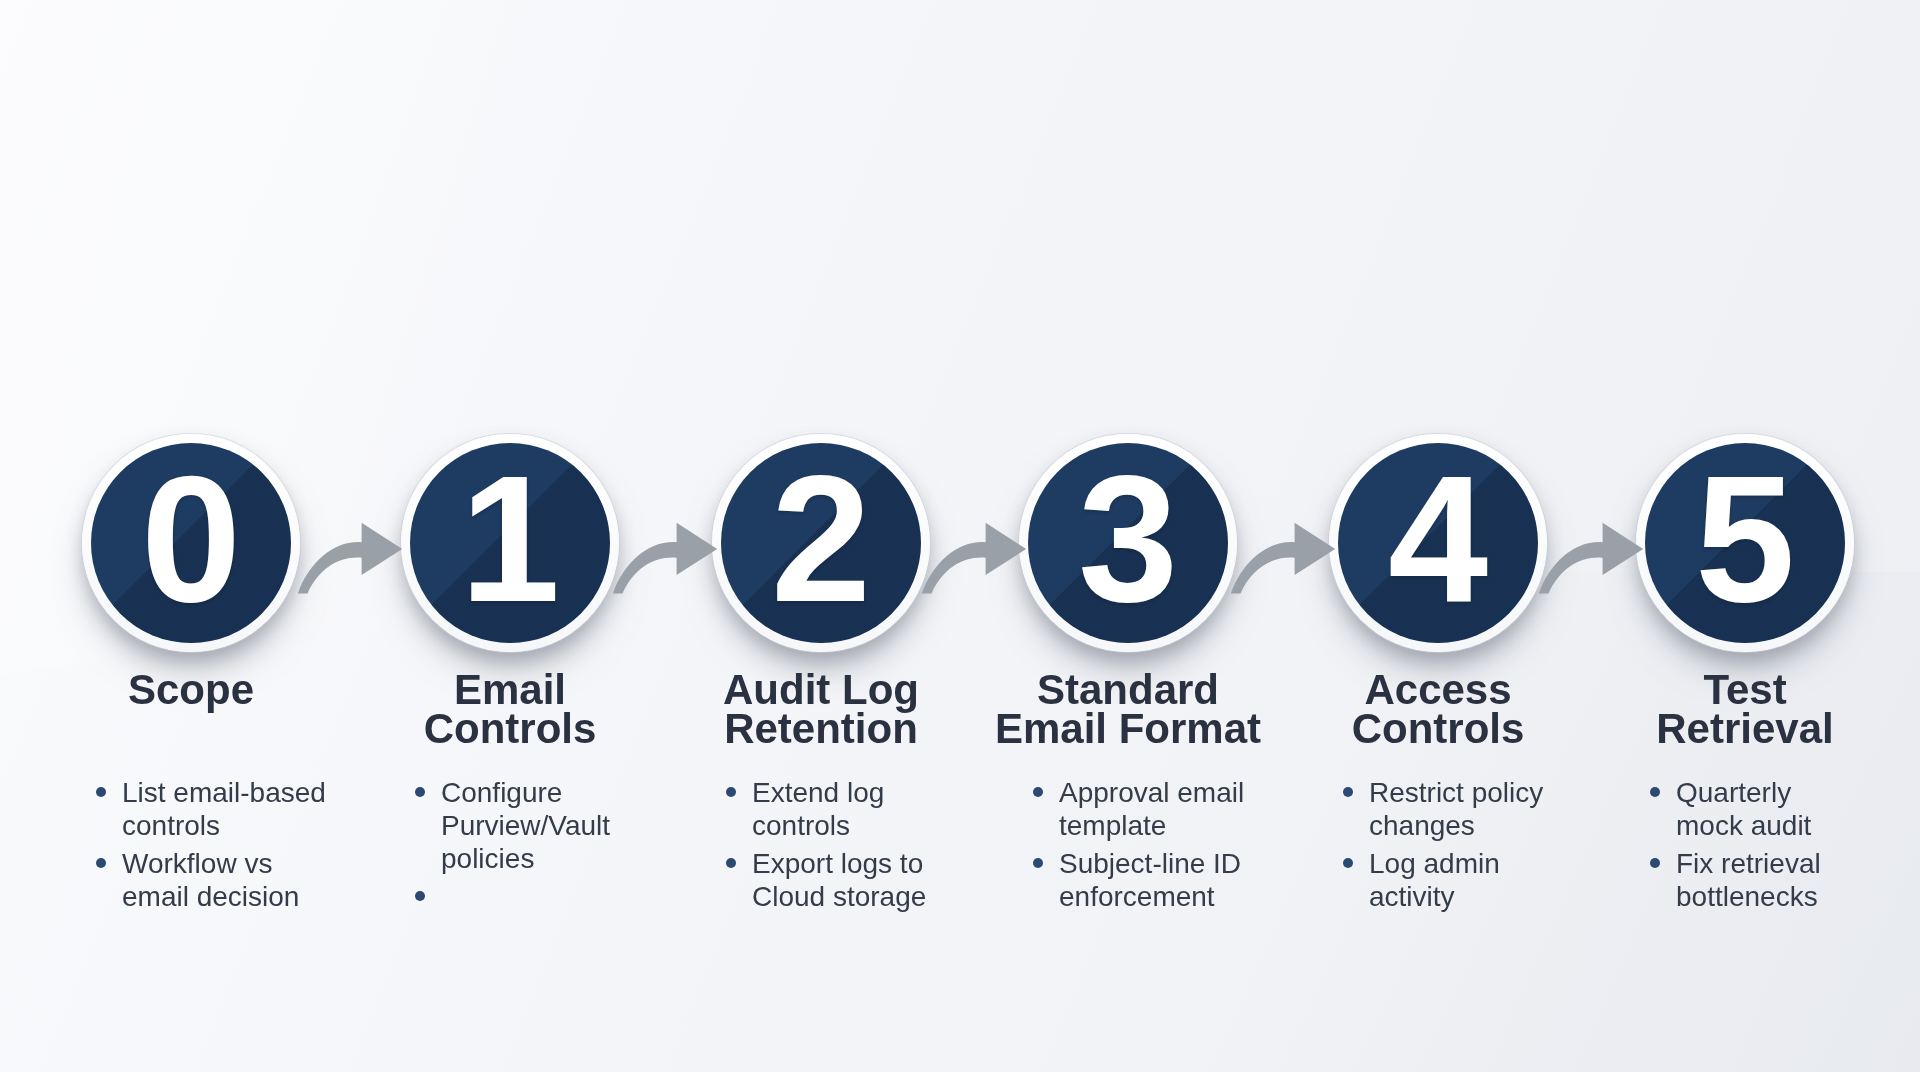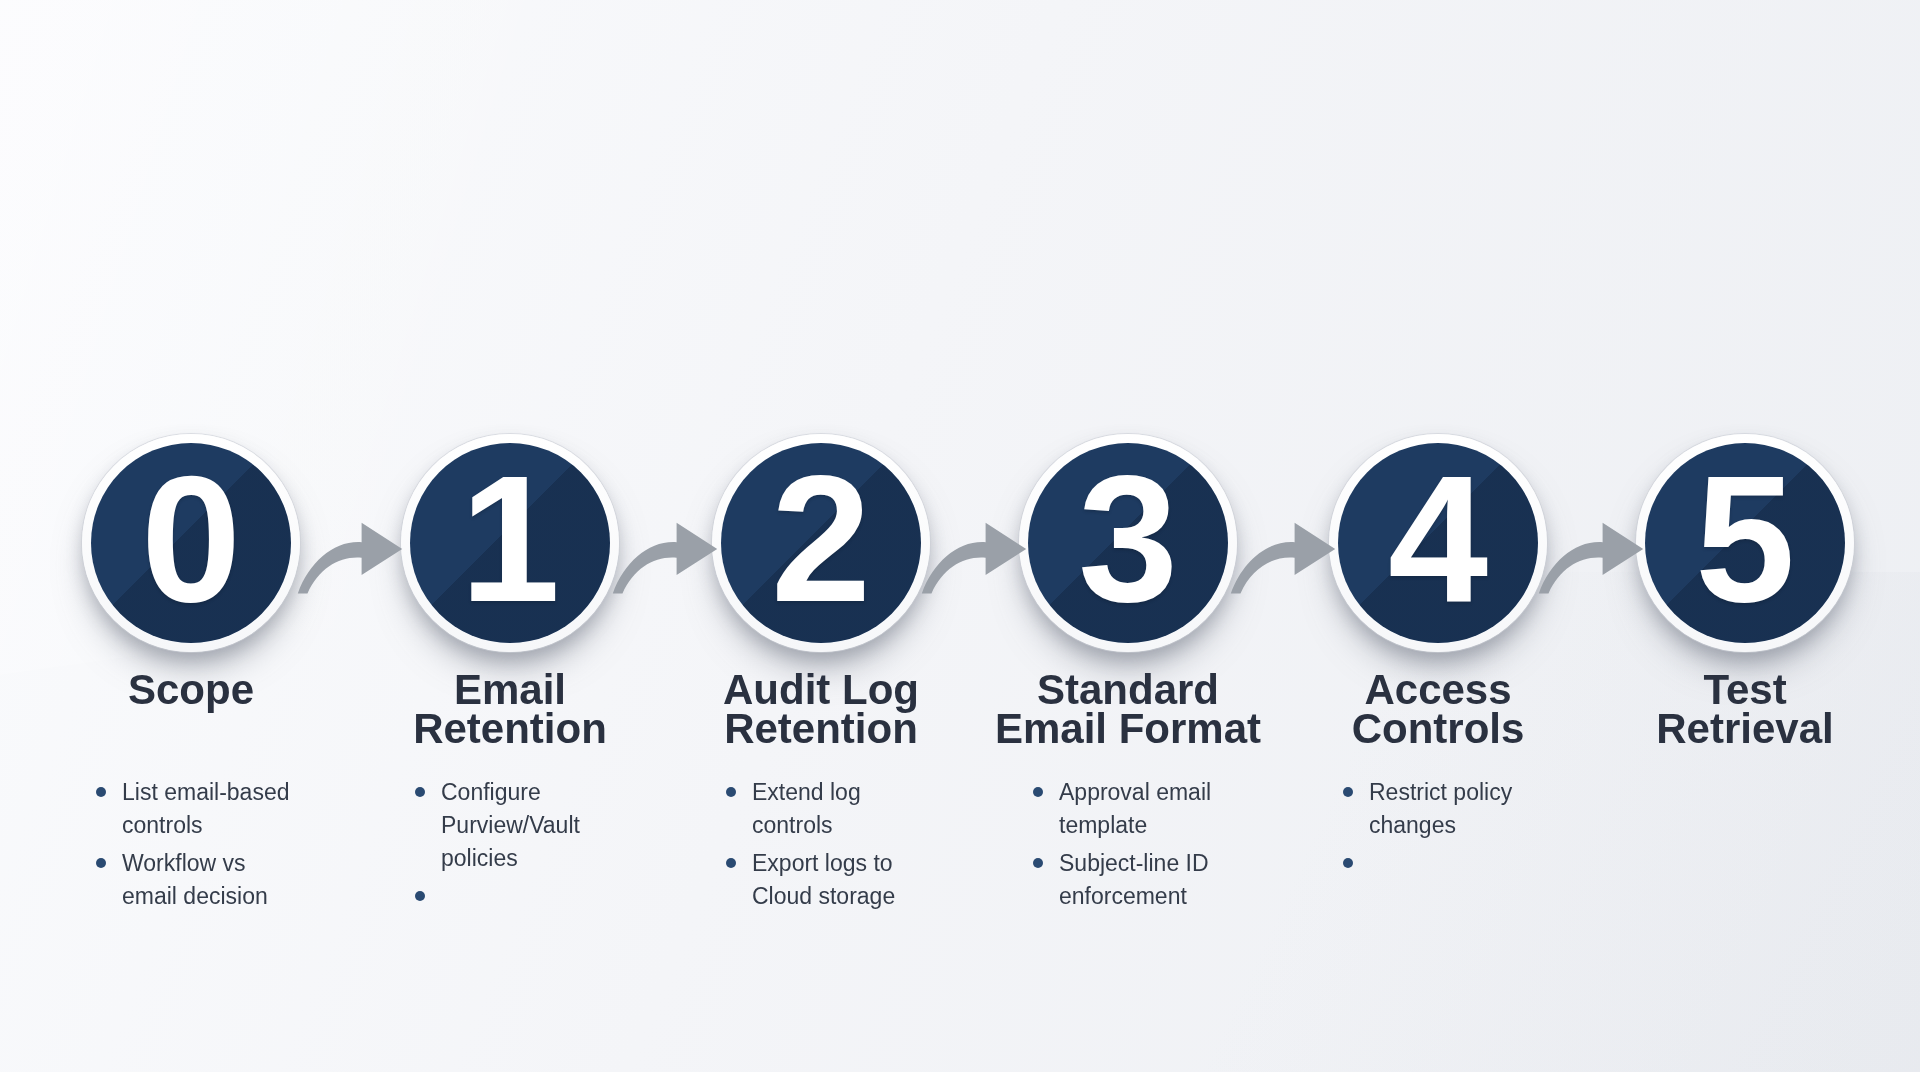--- a/index.html
+++ b/index.html
@@ -56,21 +56,21 @@
     margin-top:18px; height:80px;
     font-size:42px; font-weight:700; line-height:39px;
     text-align:center; white-space:pre-line;
   }
   .bullets {
     list-style:none;
     margin:26px 0 0 60px; width:246px;
   }
   .bullets li {
     position:relative; padding-left:26px;
-    font-size:23px; line-height:33px;
+    font-size:28px; line-height:33px;
     white-space:pre-line;
   }
   .bullets li + li { margin-top:5px; }
   .dot {
     position:absolute; left:0; top:11px;
     width:10px; height:10px; border-radius:50%;
   }
   .arrow {
     position:absolute; top:498px; width:116px; height:100px;
   }
@@ -97,21 +97,21 @@
     </ul>
   </div>
 
   <div class="step-col" style="left:355px">
     <div class="circle-ring">
       <div class="circle" style="background: rgb(30, 59, 97);">
         <span class="num" style="color: rgb(255, 255, 255);">1</span>
       </div>
     </div>
     <div class="title" style="color: rgb(42, 49, 64);">Email
-Retention</div>
+Controls</div>
     <ul class="bullets" style="color: rgb(52, 60, 74);">
       <li><span class="dot" style="background: rgb(42, 74, 114);"></span><span>Configure
 Purview/Vault
 policies</span></li>
       <li><span class="dot" style="background: rgb(42, 74, 114);"></span></li>
     </ul>
   </div>
 
   <div class="step-col" style="left:666px">
     <div class="circle-ring">
@@ -149,32 +149,39 @@
     <div class="circle-ring">
       <div class="circle" style="background: rgb(30, 59, 97);">
         <span class="num" style="color: rgb(255, 255, 255);">4</span>
       </div>
     </div>
     <div class="title" style="color: rgb(42, 49, 64);">Access
 Controls</div>
     <ul class="bullets" style="color: rgb(52, 60, 74);">
       <li><span class="dot" style="background: rgb(42, 74, 114);"></span><span>Restrict policy
 changes</span></li>
-      <li><span class="dot" style="background: rgb(42, 74, 114);"></span></li>
+      <li><span class="dot" style="background: rgb(42, 74, 114);"></span><span>Log admin
+activity</span></li>
     </ul>
   </div>
 
   <div class="step-col" style="left:1590px">
     <div class="circle-ring">
       <div class="circle" style="background: rgb(30, 59, 97);">
         <span class="num" style="color: rgb(255, 255, 255);">5</span>
       </div>
     </div>
     <div class="title" style="color: rgb(42, 49, 64);">Test
 Retrieval</div>
+    <ul class="bullets" style="color: rgb(52, 60, 74);">
+      <li><span class="dot" style="background: rgb(42, 74, 114);"></span><span>Quarterly
+mock audit</span></li>
+      <li><span class="dot" style="background: rgb(42, 74, 114);"></span><span>Fix retrieval
+bottlenecks</span></li>
+    </ul>
   </div>
 
   <svg class="arrow" style="left:292px" viewBox="0 0 120 100">
       <path d="M6,97 C18,64 44,42 72,44 L72,24 L114,51 L72,78 L72,60 C50,58 28,70 16,97 Z" fill="#9aa0a8"></path>
     </svg>
   <svg class="arrow" style="left:607px" viewBox="0 0 120 100">
       <path d="M6,97 C18,64 44,42 72,44 L72,24 L114,51 L72,78 L72,60 C50,58 28,70 16,97 Z" fill="#9aa0a8"></path>
     </svg>
   <svg class="arrow" style="left:916px" viewBox="0 0 120 100">
       <path d="M6,97 C18,64 44,42 72,44 L72,24 L114,51 L72,78 L72,60 C50,58 28,70 16,97 Z" fill="#9aa0a8"></path>

